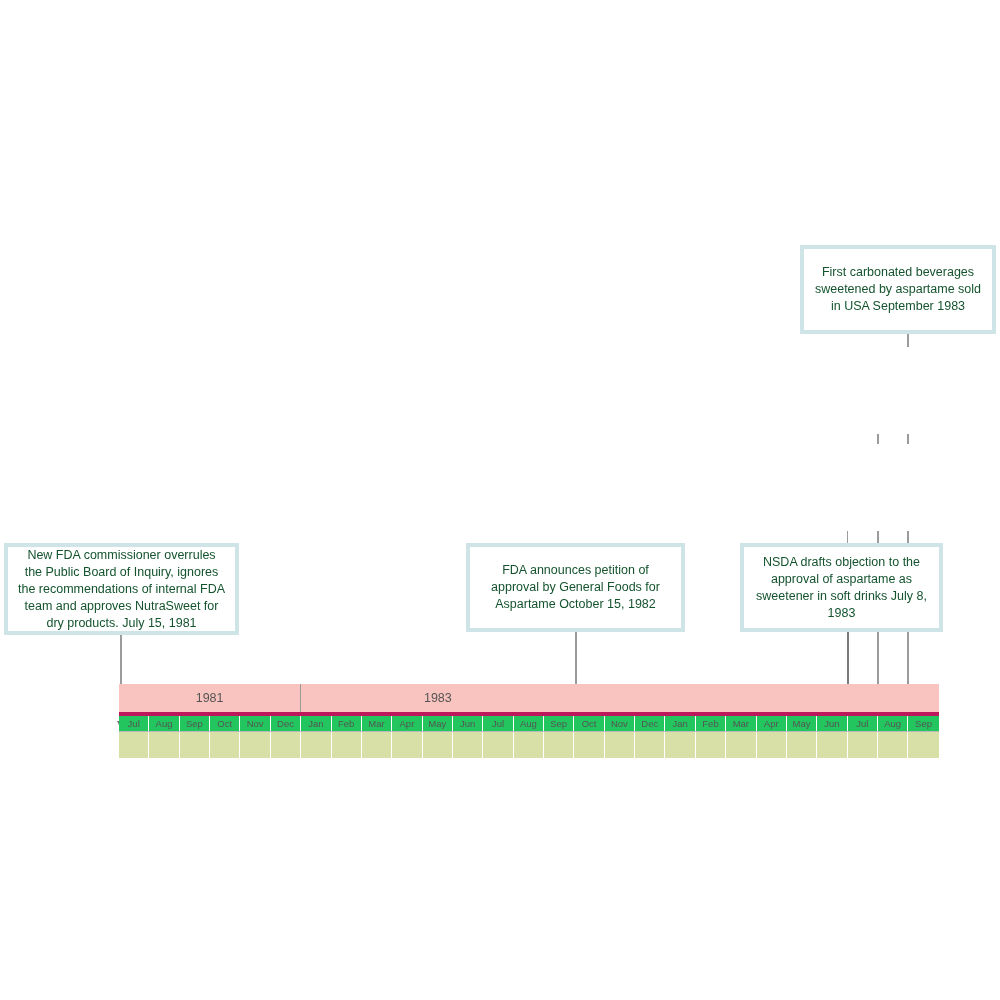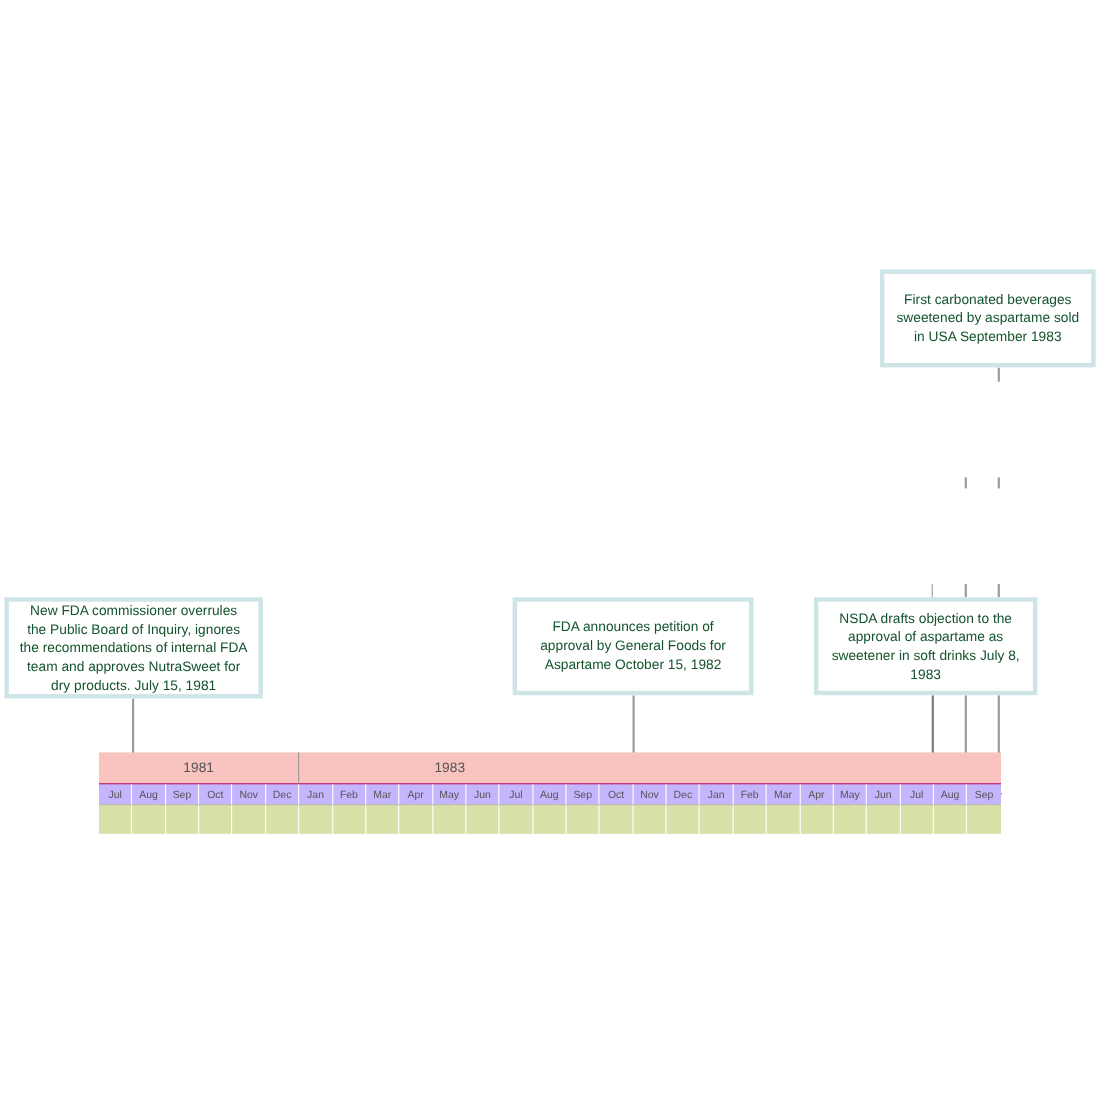--- a/index.html
+++ b/index.html
@@ -59,21 +59,21 @@
   .thin .conn-line { background: #9b9b9b; }
   .thin .conn-head {
     border-left-width: 4px;
     border-right-width: 4px;
     border-top: 8px solid #6e6e6e;
   }
 
   
   #timeline {
     position: absolute;
-    left: 90px;
+    left: 119px;
     top: 684px;
     width: 820px;
     z-index: 2;
   }
   .band {
     display: flex;
     width: 100%;
     box-sizing: border-box;
   }
   .year-row {
@@ -86,22 +86,22 @@
     display: flex;
     align-items: center;
     justify-content: center;
     font-size: 12.5px;
     color: #555555;
   }
   .year-cell:last-child { border-right: none; }
 
   .month-row {
     height: 19px;
-    background: #c4b5fd;
-    border-top: 1px solid #be185d;
+    background: #22c55e;
+    border-top: 4px solid #be185d;
   }
   .month-cell {
     box-sizing: border-box;
     border-right: 1px solid #ffffff;
     display: flex;
     align-items: center;
     justify-content: center;
     font-size: 9.5px;
     color: #555555;
   }

